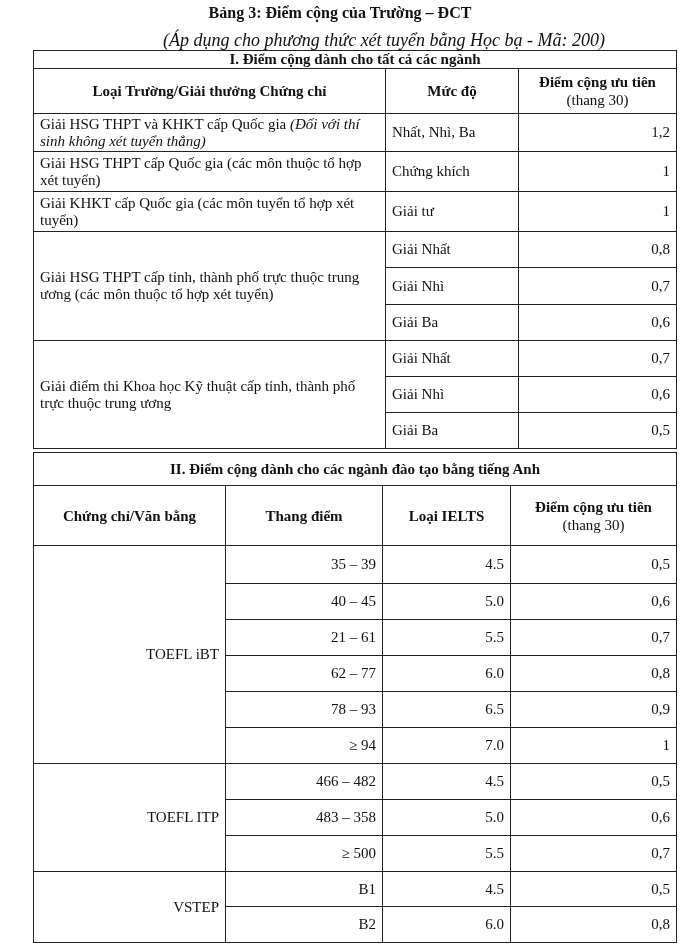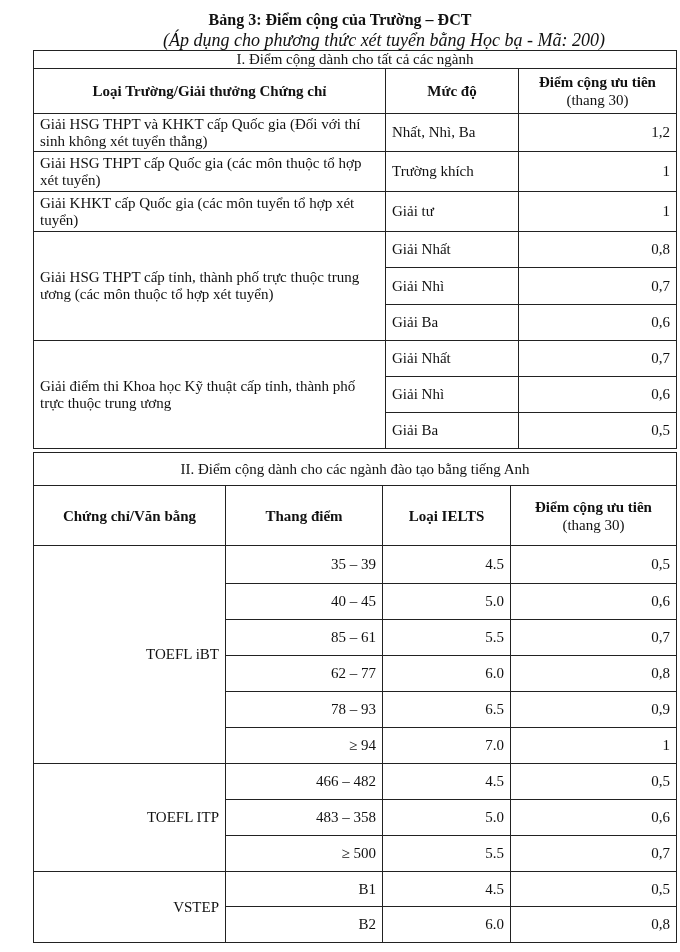--- a/index.html
+++ b/index.html
@@ -1,29 +1,29 @@
 <!DOCTYPE html>
 <html><head>
 <meta charset="utf-8">
 <style>
   html, body { margin:0; padding:0; background:#ffffff; }
   body { width:680px; height:952px; position:relative; font-family:"Liberation Serif", serif; color:#111; overflow:hidden; }
-  .title { position:absolute; top:4px; left:0; width:680px; text-align:center; font-weight:bold; font-size:16px;margin-top:7px; }
+  .title { position:absolute; top:4px; left:0; width:680px; text-align:center; font-weight:bold; font-size:16px; }
   .subtitle { position:absolute; top:30px; left:0; width:680px; text-align:center; font-style:italic; font-size:18px;padding-left:44px; }
   table { position:absolute; border-collapse:collapse; table-layout:fixed; font-size:15px; }
   td, th { border:1px solid #222; padding:0 6px; vertical-align:middle; }
   th { font-weight:bold; }
   .c { text-align:right; }
   .l { text-align:left; line-height:17px; }
   #t1 { top:50px; left:33px; width:643px; }
   #t2 { top:452px; left:33px; width:643px; }
-  .sec { text-align:center; font-weight:normal; font-size:15px; }
+  .sec { text-align:center; font-weight:bold; font-size:15px; }
   .hdr { text-align:center; font-weight:bold; line-height:18px; }
   .hdr2 { font-weight:normal; }
-  .it { }
+  .it { font-style:italic; }
 </style>
 </head>
 <body>
 
 <div class="title">Bảng 3: Điểm cộng của Trường – ĐCT</div>
 <div class="subtitle">(Áp dụng cho phương thức xét tuyển bằng Học bạ - Mã: 200)</div>
 
 <table id="t1">
   <colgroup>
       <col style="width:352px">
@@ -42,21 +42,21 @@
       <div class="hdr2">(thang 30)</div>
     </th>
   </tr>
   <tr style="height:38px">
     <td class="l"><span>Giải HSG THPT và KHKT cấp Quốc gia </span><span class="it">(Đối với thí sinh không xét tuyển thẳng)</span></td>
     <td class="l">Nhất, Nhì, Ba</td>
     <td class="c">1,2</td>
   </tr>
   <tr style="height:40px">
     <td class="l">Giải HSG THPT cấp Quốc gia (các môn thuộc tổ hợp xét tuyển)</td>
-    <td class="l">Trường khích</td>
+    <td class="l">Chứng khích</td>
     <td class="c">1</td>
   </tr>
   <tr style="height:40px">
     <td class="l">Giải KHKT cấp Quốc gia (các môn tuyển tổ hợp xét tuyển)</td>
     <td class="l">Giải tư</td>
     <td class="c">1</td>
   </tr>
   <tr style="height:36px">
     <td rowspan="3" class="l">Giải HSG THPT cấp tỉnh, thành phố trực thuộc trung ương (các môn thuộc tổ hợp xét tuyển)</td>
     <td class="l">Giải Nhất</td>
@@ -112,21 +112,21 @@
     <td class="c">35 – 39</td>
     <td class="c">4.5</td>
     <td class="c">0,5</td>
   </tr>
   <tr style="height:36px">
     <td class="c">40 – 45</td>
     <td class="c">5.0</td>
     <td class="c">0,6</td>
   </tr>
   <tr style="height:36px">
-    <td class="c">85 – 61</td>
+    <td class="c">21 – 61</td>
     <td class="c">5.5</td>
     <td class="c">0,7</td>
   </tr>
   <tr style="height:36px">
     <td class="c">62 – 77</td>
     <td class="c">6.0</td>
     <td class="c">0,8</td>
   </tr>
   <tr style="height:36px">
     <td class="c">78 – 93</td>

